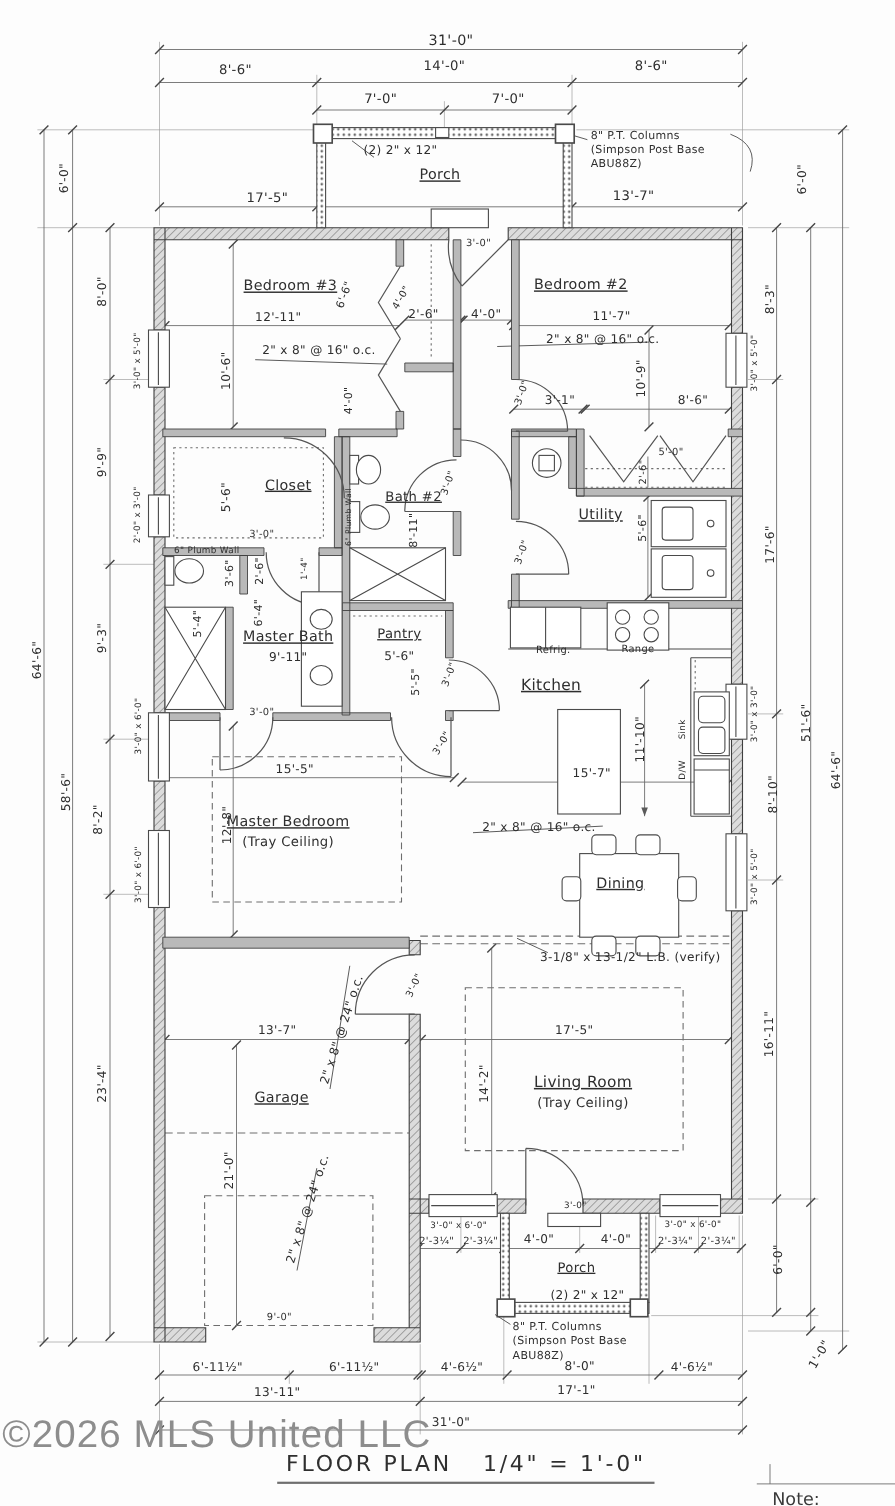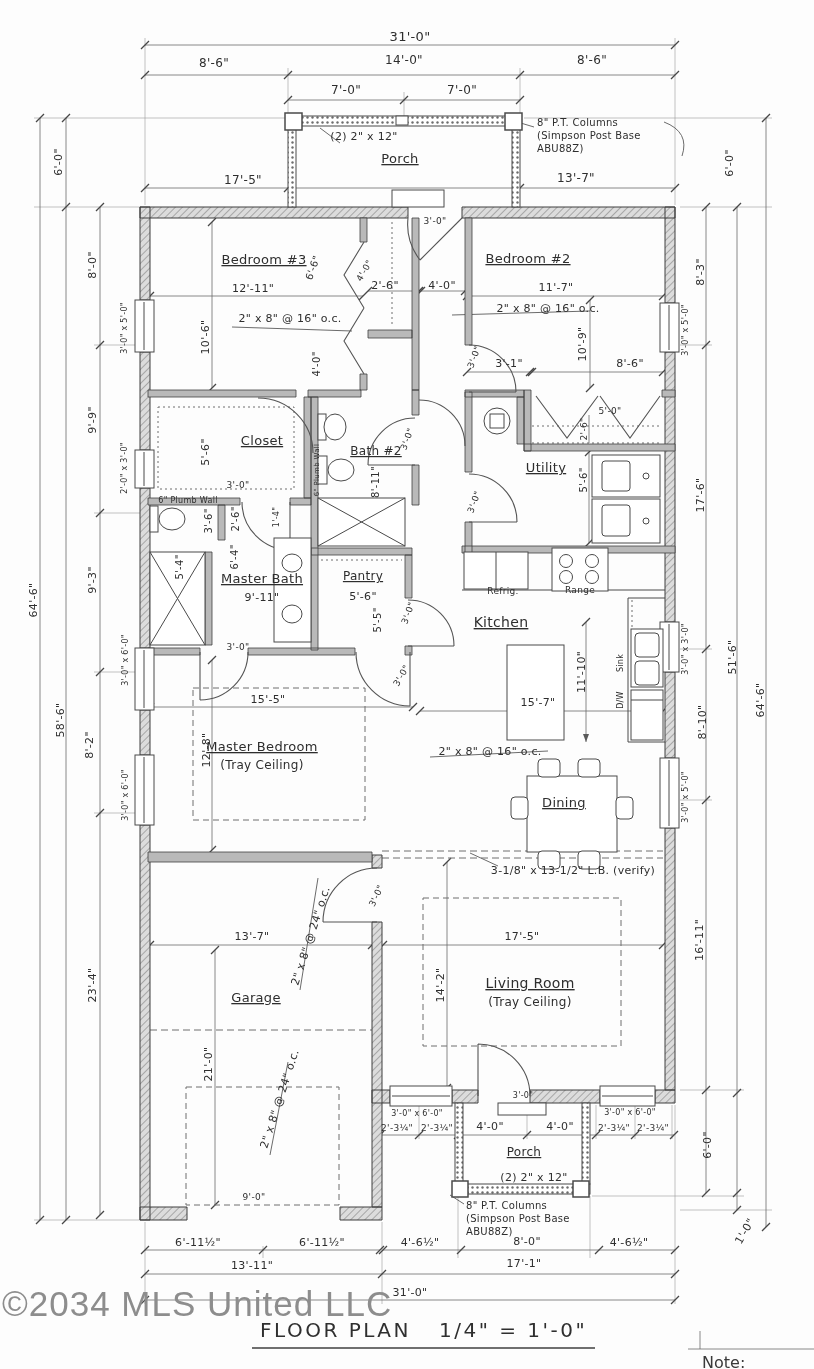--- a/index.html
+++ b/index.html
@@ -331,21 +331,21 @@
         <text x="322" y="1246" font-size="11" text-anchor="middle">6'-11½"</text>
         <text x="420" y="1246" font-size="11" text-anchor="middle">4'-6½"</text>
         <text x="527" y="1245" font-size="11" text-anchor="middle">8'-0"</text>
         <text x="629" y="1246" font-size="11" text-anchor="middle">4'-6½"</text>
         <text x="252" y="1269" font-size="11" text-anchor="middle">13'-11"</text>
         <text x="524" y="1267" font-size="11" text-anchor="middle">17'-1"</text>
         <text x="410" y="1296" font-size="11" text-anchor="middle">31'-0"</text>
       </g>
 </svg>
 
-<div class="watermark">©2034 MLS United LLC</div>
+<div class="watermark">©2026 MLS United LLC</div>
 
 <div class="title-block">
   <span>FLOOR PLAN</span>
   <span>1/4" = 1'-0"</span>
 </div>
 
 <div class="note-label">Note:</div>
 
 </div>
 

